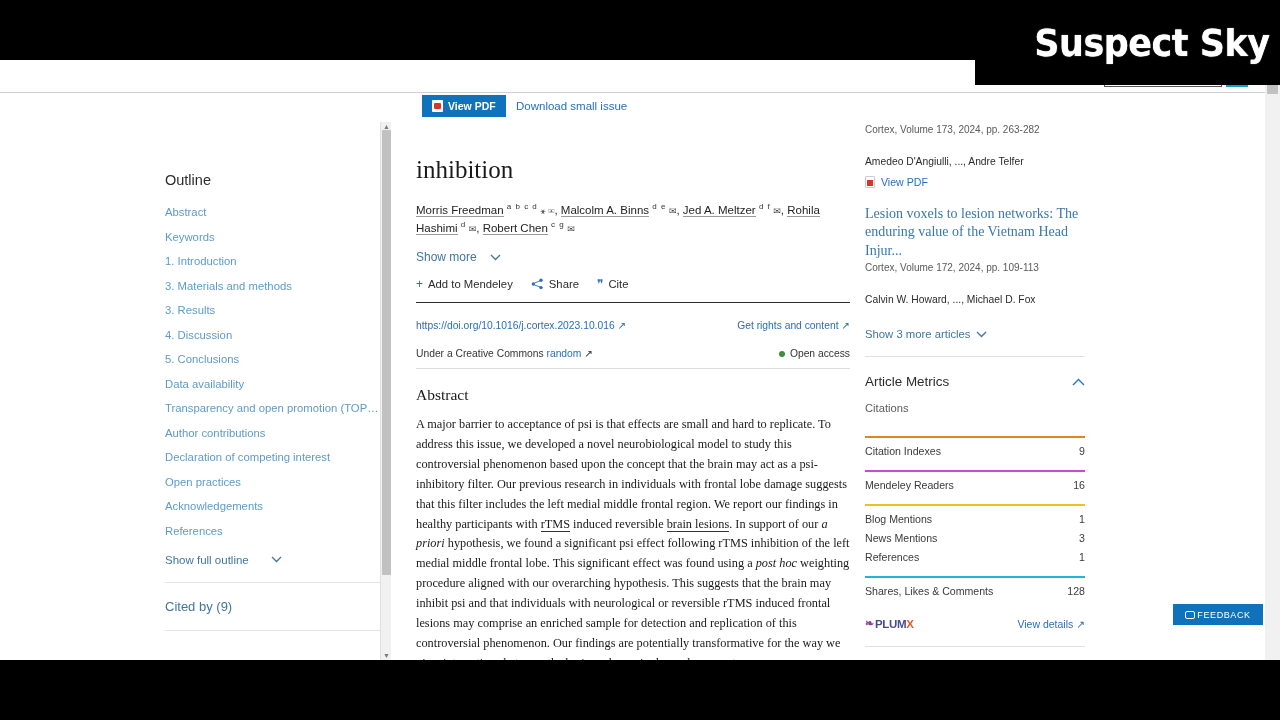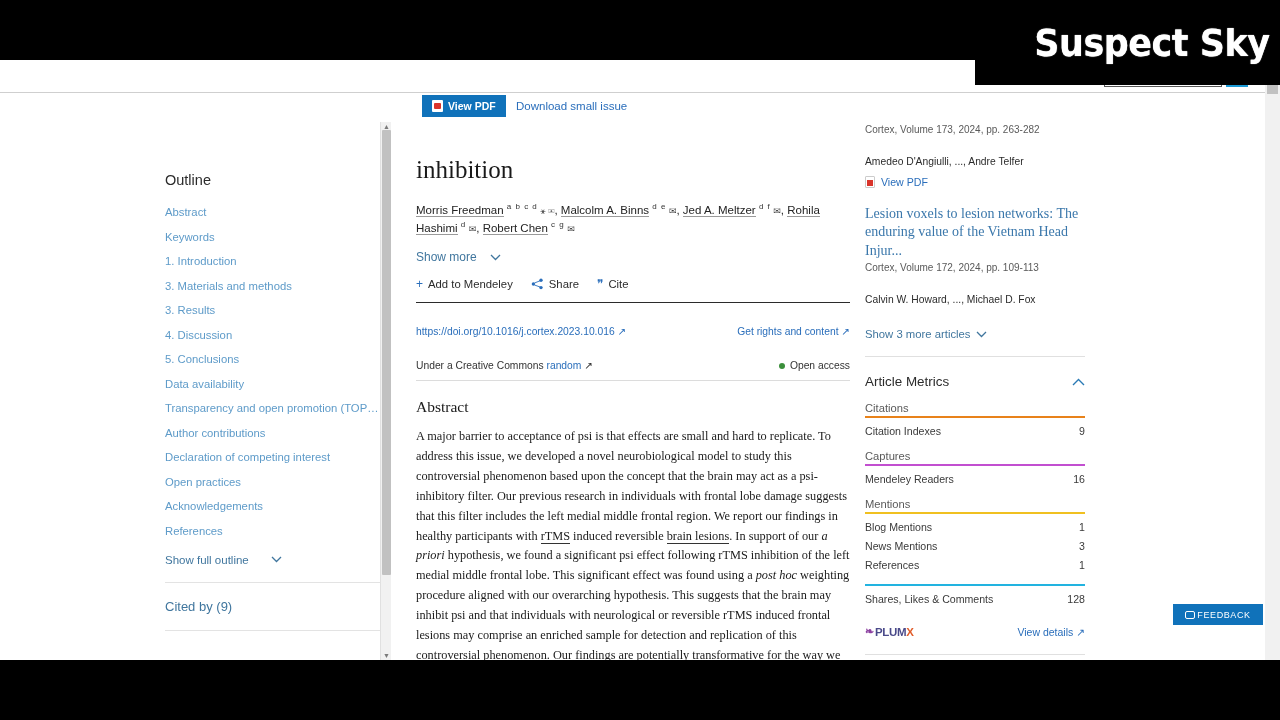--- a/index.html
+++ b/index.html
@@ -184,21 +184,21 @@
     cursor: pointer; display: flex; align-items: center; gap: 13px;
   }
   #tool-row {
     margin: 14px 0 0 16px; display: flex; align-items: center; gap: 18px;
     font-size: 11.3px; color: #2b2b2b;
   }
   .tool-item { display: flex; align-items: center; gap: 5px; cursor: pointer; }
   .tool-ico { color: #2a6ebb; font-size: 12px; line-height: 1; }
   #rule-1 { border-top: 1px solid #2b2b2b; margin: 12px 0 0 16px; width: 434px; }
   .meta-row {
-    margin: 22px 0 0 16px; width: 434px;
+    margin: 16px 0 0 16px; width: 434px;
     display: flex; justify-content: space-between; align-items: center;
     font-size: 10.3px;
   }
   .meta-left { color: #2a6ebb; cursor: pointer; }
   .meta-left.dark { color: #333; }
   .meta-right { color: #2a6ebb; cursor: pointer; }
   .meta-right.dark { color: #333; }
   .inline-link { color: #2a6ebb; cursor: pointer; }
   .oa-dot {
     display: inline-block; width: 6px; height: 6px; border-radius: 50%;
@@ -251,21 +251,21 @@
   }
   #metrics-hr { border-top: 1px solid #e0e0e0; margin: 16px 0 0 0; width: 220px; }
   #metrics-head {
     margin-top: 17px; width: 220px;
     display: flex; align-items: center; justify-content: space-between;
     cursor: pointer;
   }
   #metrics-head .mh-title { font-size: 13.4px; color: #2b2b2b; }
   #metrics-head .chev { color: #2a7ab5; font-size: 12px; }
   .m-group { margin-top: 13px; width: 220px; }
-  .m-group-label { font-size: 11.2px; color: #5a5a5a; padding-bottom: 2px; }
+  .m-group-label { font-size: 11.2px; color: #5a5a5a; padding-bottom: 22px; }
   .m-rule { height: 2px; width: 220px; }
   .m-item {
     display: flex; justify-content: space-between; align-items: center;
     font-size: 10.6px; color: #3a3a3a; margin-top: 7px;
   }
   #plumx-row {
     margin-top: 20px; width: 220px;
     display: flex; justify-content: space-between; align-items: center;
   }
   #plumx-logo {
@@ -464,29 +464,27 @@
         <div id="metrics-groups">
             <div class="m-group">
               <div class="m-group-label">Citations</div>
               <div class="m-rule" style="background: rgb(232, 130, 26);"></div>
               <div class="m-item">
                 <span>Citation Indexes</span>
                 <span>9</span>
               </div>
             </div>
             <div class="m-group">
-              <div class="m-group-label">Captures</div>
               <div class="m-rule" style="background: rgb(194, 79, 208);"></div>
               <div class="m-item">
                 <span>Mendeley Readers</span>
                 <span>16</span>
               </div>
             </div>
             <div class="m-group">
-              <div class="m-group-label">Mentions</div>
               <div class="m-rule" style="background: rgb(240, 192, 32);"></div>
               <div class="m-item">
                 <span>Blog Mentions</span>
                 <span>1</span>
               </div>
               <div class="m-item">
                 <span>News Mentions</span>
                 <span>3</span>
               </div>
               <div class="m-item">

